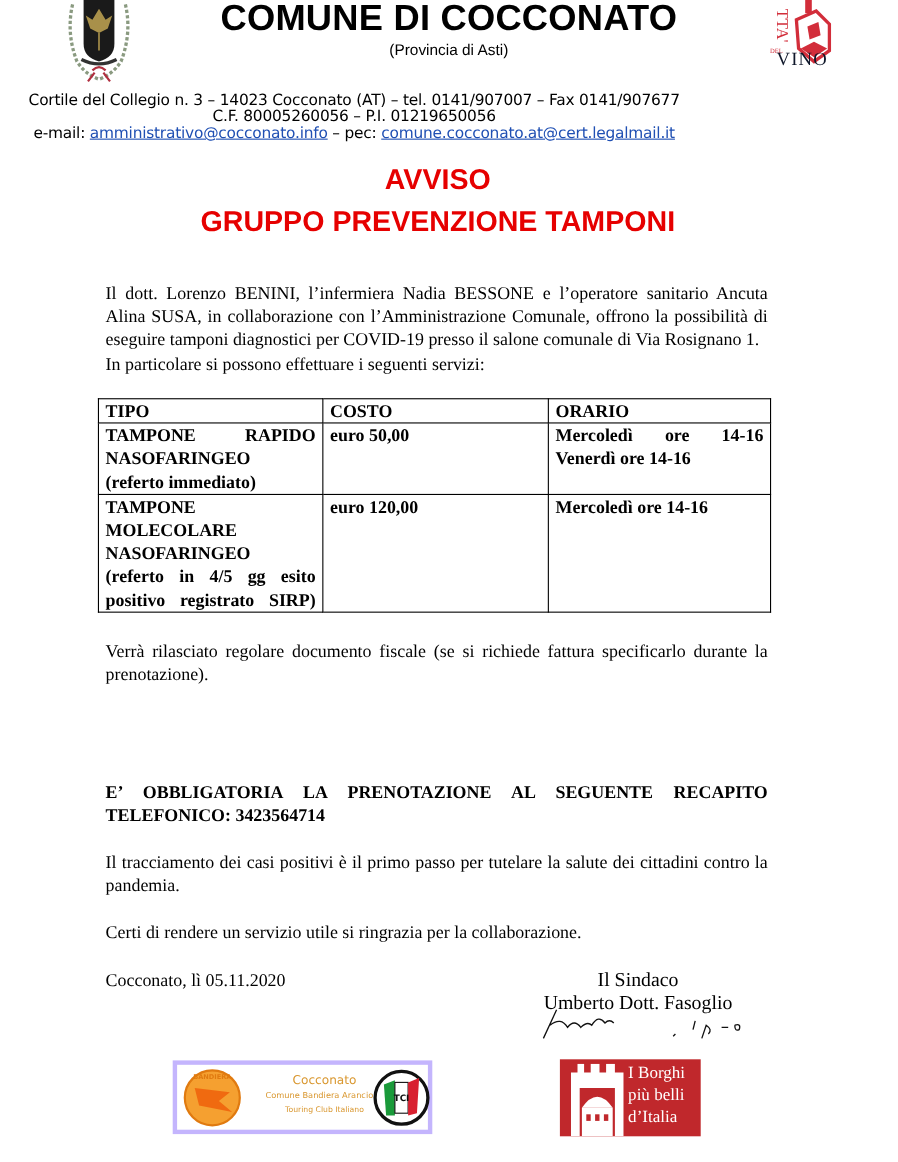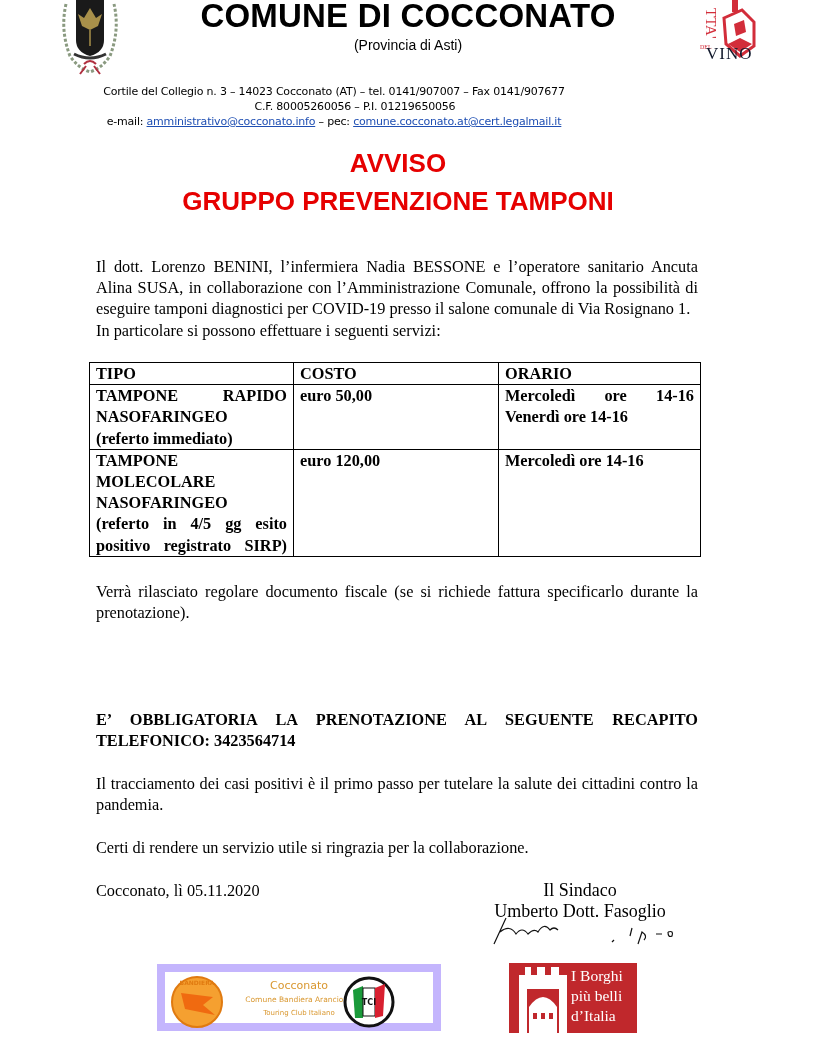--- a/index.html
+++ b/index.html
@@ -12,22 +12,22 @@
   .title-main {
     left: 0; width: 816px; top: -4px; text-align: center;
     font-family: "Liberation Sans", sans-serif; font-weight: bold;
     font-size: 33px; letter-spacing: 0.2px; line-height: 40px;
   }
   .title-sub {
     left: 0; width: 816px; top: 36px; text-align: center;
     font-family: "Liberation Sans", sans-serif; font-size: 14px; line-height: 18px;
   }
   .contact {
-    left: 12px; width: 644px; text-align: center;
-    font-family: "DejaVu Sans", sans-serif; font-size: 11px; line-height: 15px;
+    left: 0; width: 644px; text-align: center;
+    font-family: "DejaVu Sans", sans-serif; font-size: 14px; line-height: 15px;
     letter-spacing: -0.2px;
   }
   .contact a { color: #1f4fb3; text-decoration: underline; }
 
   
   .avviso {
     left: 0; width: 796px; text-align: center; color: #e60000;
     font-family: "Liberation Sans", sans-serif; font-weight: bold;
     font-size: 26px; line-height: 34px;
   }
@@ -60,22 +60,22 @@
   .sign-block {
     left: 470px; width: 230px; text-align: center;
     font-family: "Liberation Serif", serif; font-size: 18px; line-height: 21px;
   }
   .date-line {
     left: 96px; font-family: "Liberation Serif", serif; font-size: 16.3px; line-height: 21px;
   }
 
   
   .bandiera {
-    left: 157px; top: 964px; width: 284px; height: 67px;
-    border: 8px solid #c4b5fd; box-sizing: border-box; background: #fff; text-decoration: underline;
+    left: 157px; top: 964px; width: 236px; height: 67px;
+    border: 4px solid #c4b5fd; box-sizing: border-box; background: #fff; text-decoration: underline;
   }
   .bandiera-text {
     position: absolute; left: 74px; width: 120px; text-align: center; color: #d9972f;
     font-family: "DejaVu Sans", sans-serif;
   }
   .borghi {
     left: 509px; top: 963px; width: 128px; height: 70px; background: #c0282c;
   }
   .borghi-text {
     position: absolute; left: 62px; top: 3px; color: #fff;
@@ -105,21 +105,21 @@
     <rect x="36" y="0" width="6" height="12" fill="#d22d3a"></rect>
     <path d="M28 18 L46 10 L58 22 L58 46 L44 56 L30 44 Z" fill="none" stroke="#d22d3a" stroke-width="3"></path>
     <path d="M38 24 L48 20 L50 32 L40 36 Z" fill="#d22d3a"></path>
     <path d="M32 44 L44 52 L56 44 L44 38 Z" fill="#d22d3a"></path>
   </svg>
   <span class="abs" style="left:4px; top:44px; font-family:'Liberation Serif',serif; font-size:6px; color:#d22d3a;">DEL</span>
   <span class="abs" style="left:10px; top:44px; font-family:'Liberation Serif',serif; font-size:17px; letter-spacing:1px; color:#0f172a;">VINO</span>
 </div>
 
 <div class="abs contact" style="top:84px;">Cortile del Collegio n. 3 – 14023 Cocconato (AT) – tel. 0141/907007 – Fax 0141/907677</div>
-<div class="abs contact" style="top:99px;padding-left:21px;">C.F. 80005260056 – P.I. 01219650056</div>
+<div class="abs contact" style="top:99px;">C.F. 80005260056 – P.I. 01219650056</div>
 <div class="abs contact" style="top:114px;">
   <span>e-mail:</span>
   <a>amministrativo@cocconato.info</a><span> – pec:</span>
   <a>comune.cocconato.at@cert.legalmail.it</a>
 </div>
 
 <div class="abs avviso" style="top:146px;">AVVISO</div>
 <div class="abs avviso" style="top:184px;">GRUPPO PREVENZIONE TAMPONI</div>
 
 <div class="abs body-text" style="top:256px;">

